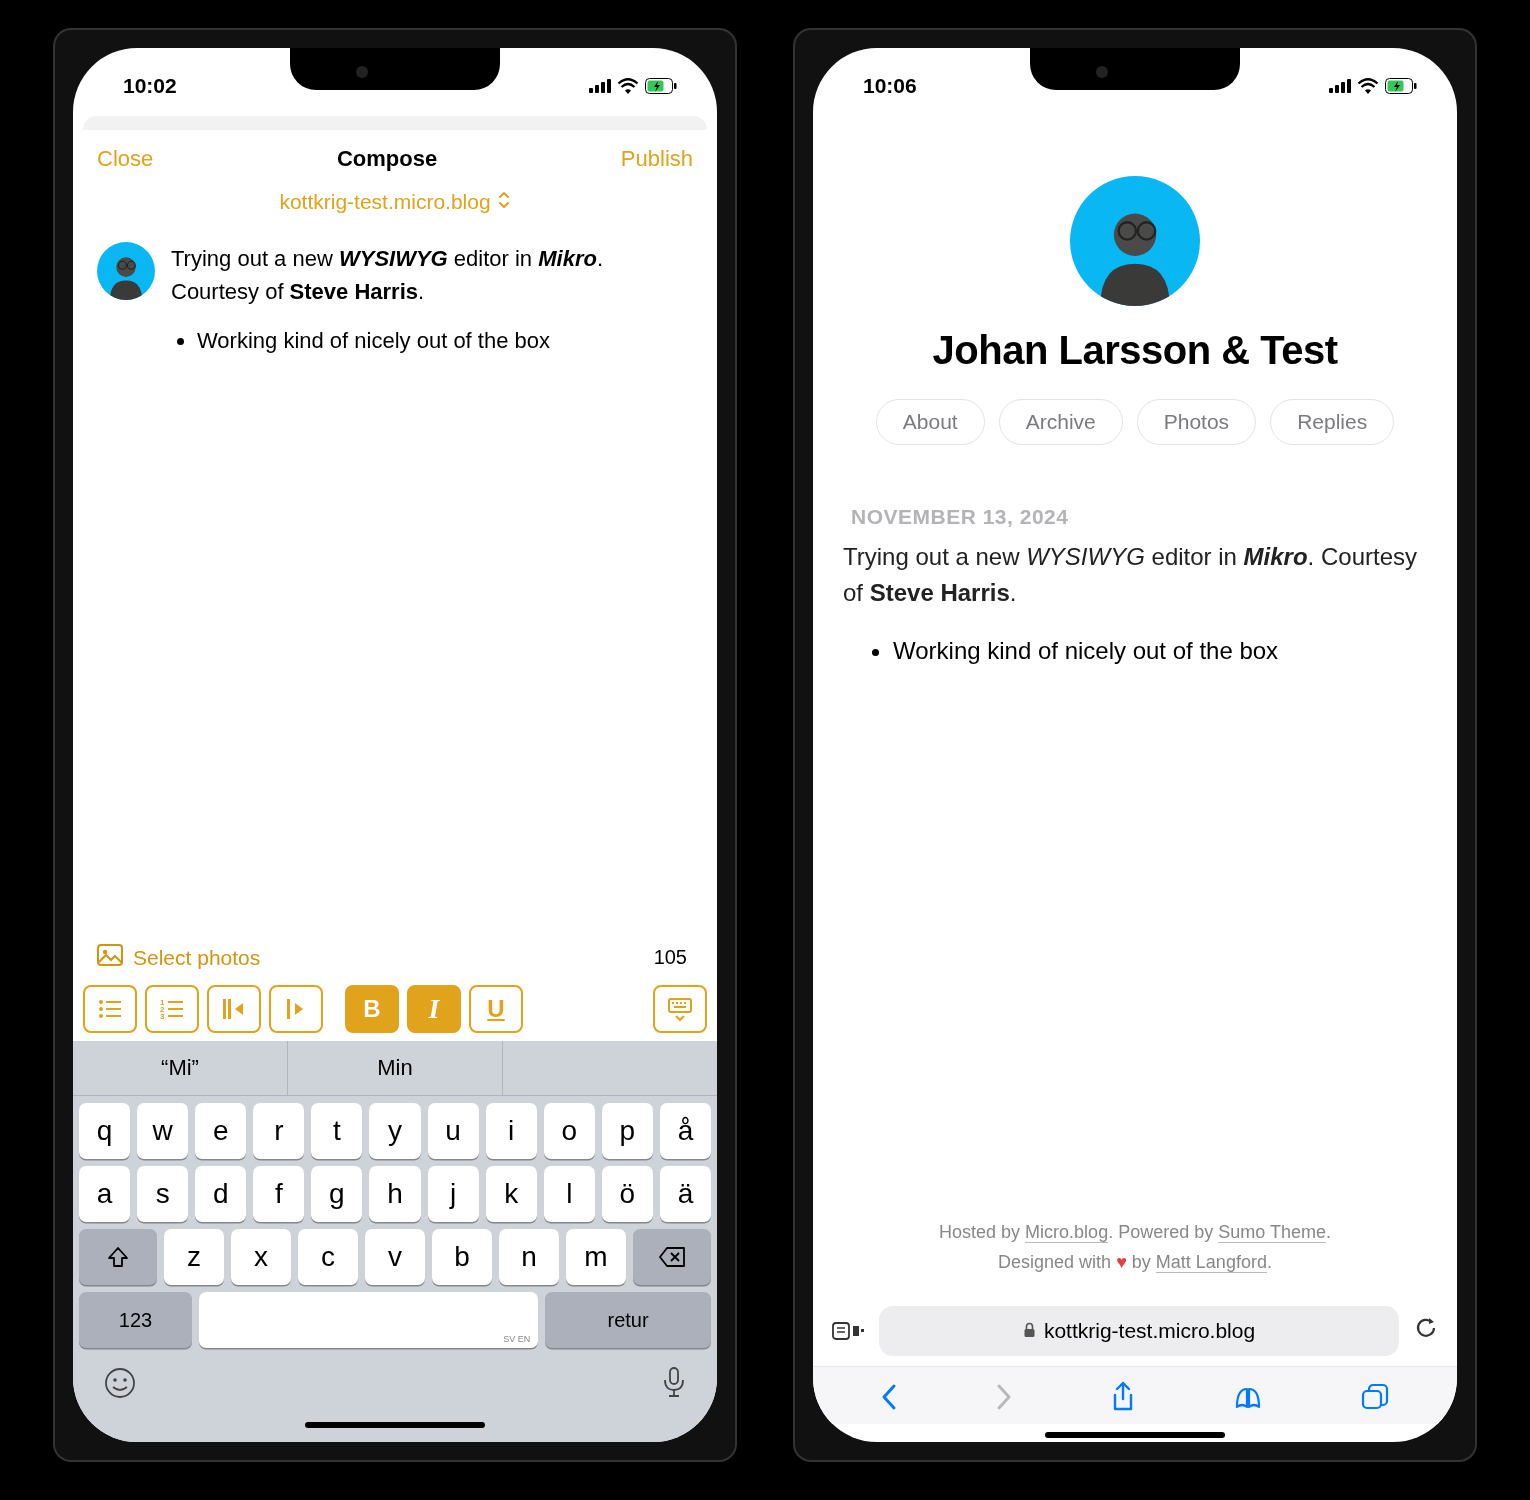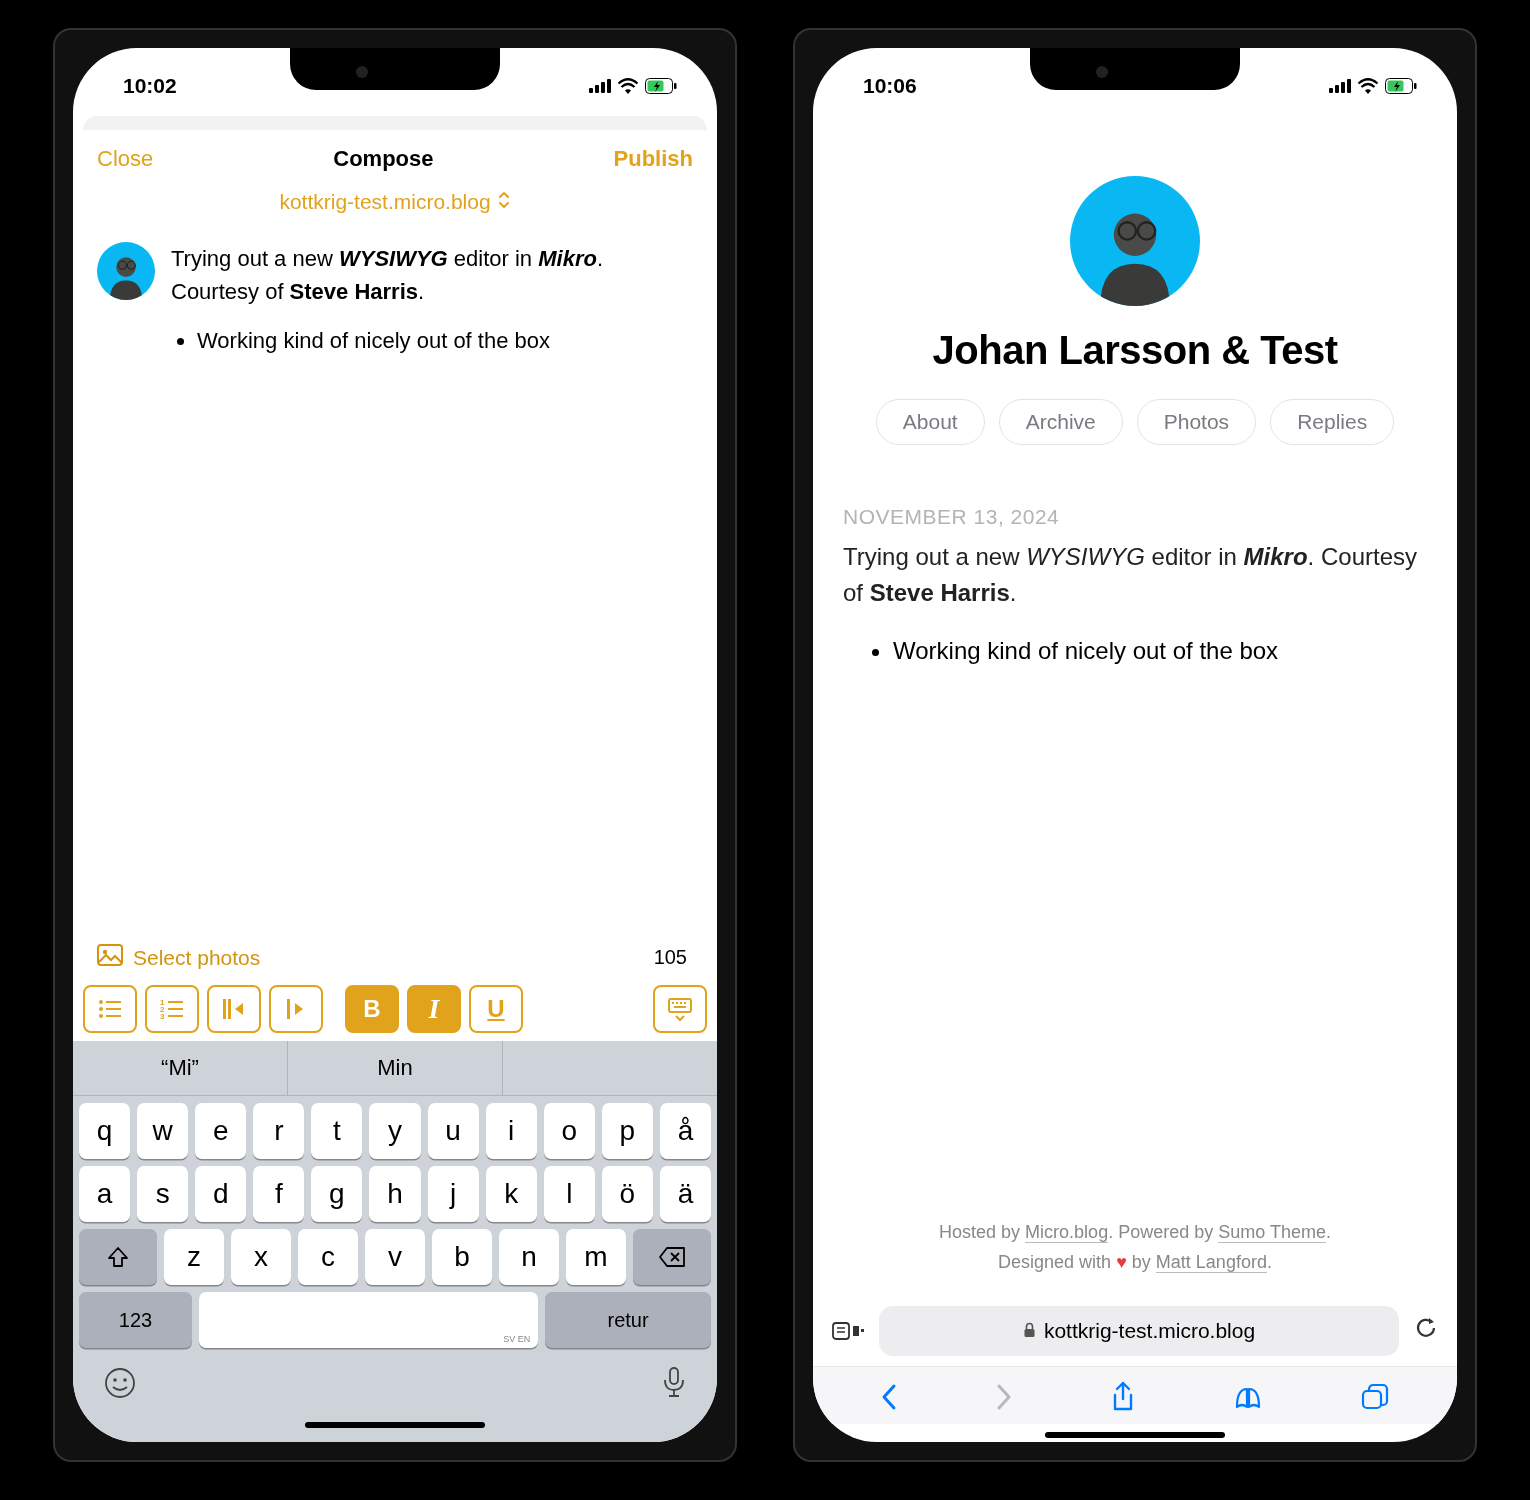--- a/index.html
+++ b/index.html
@@ -19,21 +19,21 @@
   .notch{position:absolute;top:0;left:50%;transform:translateX(-50%);width:210px;height:42px;background:#000;border-radius:0 0 26px 26px;z-index:100;}
   .notch::after{content:"";position:absolute;left:66px;top:18px;width:12px;height:12px;background:#222;border-radius:50%;}
   .statusbar{height:60px;display:flex;justify-content:space-between;align-items:center;padding:0 40px 0 50px;font-size:21px;font-weight:600;flex-shrink:0;margin-top:8px;}
   .status-right{display:flex;align-items:center;gap:6px;}
   .signal-icon,.wifi-icon,.battery-icon{display:inline-flex;}
   
   .parent-sheet{height:14px;background:#f2f2f2;margin:0 10px;border-radius:18px 18px 0 0;}
   .compose-header{display:flex;justify-content:space-between;align-items:center;padding:16px 24px 10px;font-size:22px;}
   .compose-header .title{font-weight:600;color:#000;}
   .compose-header .side{color:var(--accent);font-size:22px;}
-  .compose-header .side.right{font-weight:700;}
+  .compose-header .side.right{font-weight:400;}
   .blog-picker{text-align:center;color:var(--accent);font-size:21px;padding:8px 0 14px;display:flex;justify-content:center;align-items:center;gap:6px;}
   .compose-body{display:flex;gap:16px;padding:14px 24px;flex:1;overflow:hidden;}
   .avatar{width:58px;height:58px;border-radius:50%;background:#09b8f3;display:flex;align-items:flex-end;justify-content:center;overflow:hidden;flex-shrink:0;}
   .avatar svg{width:48px;height:48px;}
   .compose-text{font-size:22px;line-height:1.5;color:#000;}
   .compose-text .emph{font-style:italic;font-weight:600;}
   .compose-text .bold{font-weight:700;}
   .compose-text ul{margin-top:16px;padding-left:26px;}
   .compose-text li{font-size:22px;list-style:disc;}
   .photo-row{display:flex;justify-content:space-between;align-items:center;padding:10px 30px 8px 24px;font-size:21px;}
@@ -61,21 +61,21 @@
   .kb-icon{font-size:32px;color:#444;}
   .home-indicator{width:180px;height:6px;background:#000;border-radius:4px;margin:8px auto 4px;}
   
   .safari-content{flex:1;overflow:hidden;padding:20px 30px 0;display:flex;flex-direction:column;align-items:center;text-align:center;}
   .avatar.lg{width:130px;height:130px;margin-top:40px;}
   .avatar.lg svg{width:104px;height:104px;}
   .profile-name{font-size:40px;font-weight:700;margin:22px 0 26px;letter-spacing:-0.5px;}
   .nav-pills{display:flex;flex-wrap:wrap;gap:14px;justify-content:flex-end;margin-bottom:60px;}
   .pill{border:1.5px solid #e3e3e6;border-radius:28px;padding:10px 26px;font-size:21px;color:#7a7a80;}
   .post{text-align:left;width:100%;}
-  .post-date{color:#b3b3b8;font-weight:400;font-size:21px;margin-bottom:10px;letter-spacing:0.5px;}
+  .post-date{color:#b3b3b8;font-weight:700;font-size:21px;margin-bottom:10px;letter-spacing:0.5px;margin-left:8px;}
   .post-body{font-size:24px;line-height:1.5;color:#222;}
   .post-body .emph{font-style:italic;}
   .post-body .bold{font-weight:700;}
   .post-body .emphbold{font-style:italic;font-weight:700;}
   .post ul{margin-top:26px;padding-left:50px;}
   .post li{font-size:24px;}
   .footer{margin-top:auto;font-size:18px;color:#888;line-height:1.7;text-align:center;padding-bottom:18px;}
   .footer .link{border-bottom:1px solid #bbb;}
   .footer .heart{color:#e2403f;}
   .safari-bar{flex-shrink:0;}

